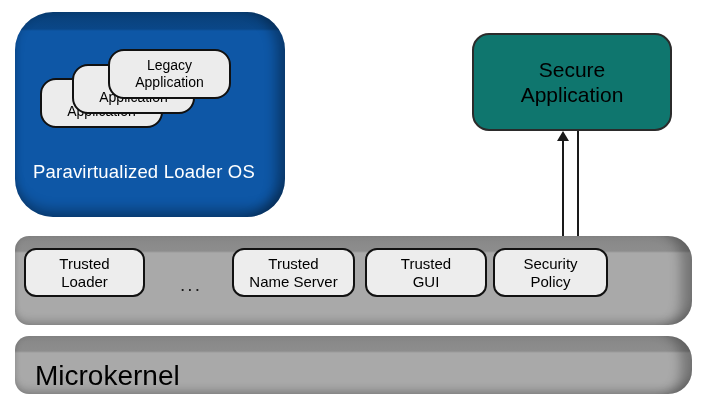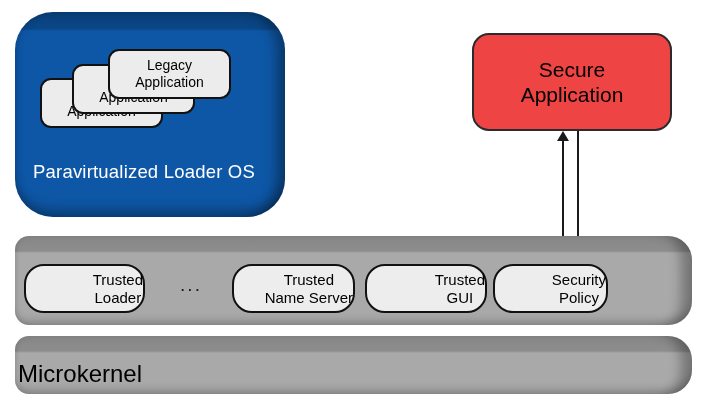--- a/index.html
+++ b/index.html
@@ -24,34 +24,34 @@
   .os-label {
     position: absolute; left: 18px; top: 149px;
     color: #ffffff; font-size: 18.5px; letter-spacing: 0.2px;
     white-space: nowrap;
   }
 
   
   .app-box {
     position: absolute; width: 123px; height: 50px;
     background: #ececec; border: 2px solid #111111;
-    border-radius: 11px; box-sizing: border-box;
+    border-radius: 16px; box-sizing: border-box;
     display: flex; align-items: center; justify-content: center;
     text-align: center; font-size: 14px; line-height: 17px;
     color: #000000; white-space: pre-line;
   }
   .app-back  { left: 25px; top: 66px; z-index: 1; }
   .app-mid   { left: 57px; top: 52px; z-index: 2; }
   .app-front { left: 93px; top: 37px; z-index: 3; }
 
   
   .secure-app {
     position: absolute; left: 472px; top: 33px;
     width: 200px; height: 98px; box-sizing: border-box;
-    background: #ef4444; border: 2px solid #2b2b2b;
+    background: #0f766e; border: 2px solid #2b2b2b;
     border-radius: 17px;
     display: flex; align-items: center; justify-content: center;
     text-align: center; font-size: 21px; line-height: 25px;
     color: #000000; white-space: pre-line;
   }
 
   
   .arrow-line { position: absolute; width: 2px; background: #1a1a1a; }
   .line-up   { left: 562px; top: 141px; height: 124px; }
   .line-down { left: 577px; top: 131px; height: 121px; }
@@ -73,40 +73,40 @@
     border-radius: 14px 24px 24px 14px;
     background: linear-gradient(to bottom, #878787 0px, #8d8d8d 15px, #a9a9a9 17px, #a9a9a9 100%);
     box-shadow: inset -18px 0 12px -7px rgba(0,0,0,0.30),
                 inset 0 -8px 8px -4px rgba(0,0,0,0.20),
                 inset 4px 0 6px -4px rgba(0,0,0,0.15);
   }
   .trusted-bar { top: 236px; height: 89px; }
   .microkernel-bar { top: 336px; height: 58px; }
 
   .tbox {
-    position: absolute; top: 28px; height: 49px; box-sizing: border-box;
-    background: #ededed; border: 2px solid #111111; border-radius: 20px;
-    display: flex; align-items: center; justify-content: flex-end;
+    position: absolute; top: 12px; height: 49px; box-sizing: border-box;
+    background: #ededed; border: 2px solid #111111; border-radius: 12px;
+    display: flex; align-items: center; justify-content: center;
     text-align: center; font-size: 15px; line-height: 18px;
     color: #000000; white-space: pre-line;
   }
   .tbox-loader     { left: 9px;   width: 121px; }
   .tbox-nameserver { left: 217px; width: 123px; }
   .tbox-gui        { left: 350px; width: 122px; }
   .tbox-policy     { left: 478px; width: 115px; }
 
   .ellipsis {
     position: absolute; left: 150px; top: 34px; width: 52px; height: 30px;
     text-align: center; font-size: 19px; line-height: 30px;
     letter-spacing: 2px; color: #1a1a1a;
   }
 
   .mk-label {
-    position: absolute; left: 3px; top: 24px;
-    font-size: 24px; color: #000000; white-space: nowrap;
+    position: absolute; left: 20px; top: 24px;
+    font-size: 28px; color: #000000; white-space: nowrap;
   }
 </style>
 </head>
 <body>
 
 <div class="canvas">
 
   <div class="legacy-os">
     <div class="app-box app-back">
       <span>Legacy

